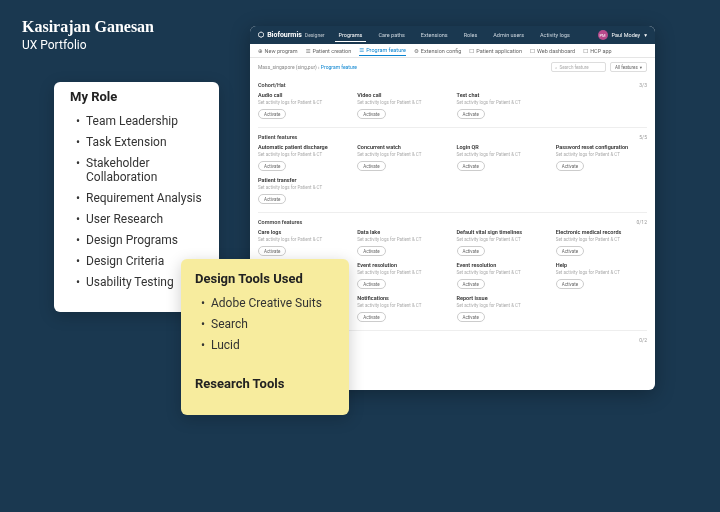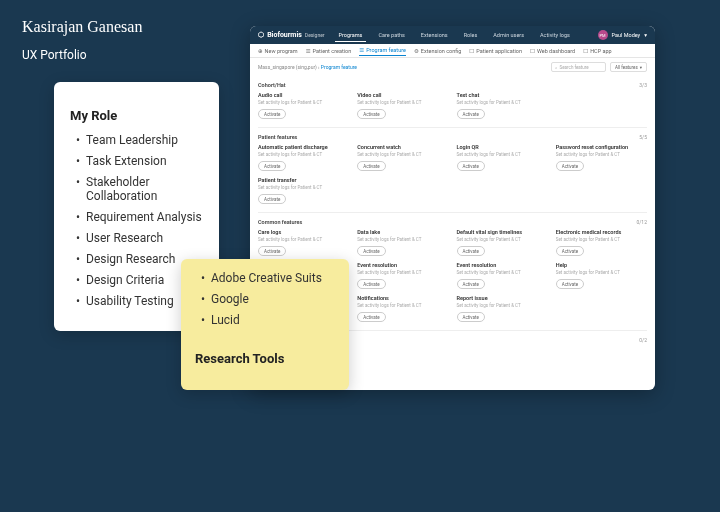--- a/index.html
+++ b/index.html
@@ -12,39 +12,39 @@
   overflow: hidden;
 }
 .header-text {
   position: absolute;
   top: 18px;
   left: 22px;
   color: #fff;
 }
 .header-name {
   font-size: 16px;
-  font-weight: 400;
+  font-weight: 700;
   font-family: Georgia, serif;
 }
 .header-sub {
   font-size: 12px;
   font-weight: 400;
-  margin-top: 12px;
+  margin-top: 2px;
 }
 .card {
   position: absolute;
   background: #fff;
   border-radius: 6px;
   box-shadow: 0 4px 16px rgba(0,0,0,0.2);
 }
 .card-role {
   top: 82px;
   left: 54px;
   width: 165px;
-  padding: 26px 16px 16px;
+  padding: 7px 16px 16px;
 }
 .card-tools {
   top: 259px;
   left: 181px;
   width: 168px;
   padding: 12px 14px 14px;
   background: #f7ec9e;
   z-index: 20;
 }
 .card h3 {
@@ -260,30 +260,31 @@
 </div>
 
 <div class="card card-role">
   <h3>My Role</h3>
   <ul>
       <li>Team Leadership</li>
       <li>Task Extension</li>
       <li>Stakeholder Collaboration</li>
       <li>Requirement Analysis</li>
       <li>User Research</li>
-      <li>Design Research</li>
+      <li>Design Programs</li>
       <li>Design Criteria</li>
       <li>Usability Testing</li>
     </ul>
 </div>
 
 <div class="card card-tools">
+  <h3>Design Tools Used</h3>
   <ul>
       <li>Adobe Creative Suits</li>
-      <li>Google</li>
+      <li>Search</li>
       <li>Lucid</li>
     </ul>
   <h3 class="secondary">Research Tools</h3>
 </div>
 
 <div class="app">
   <div class="topbar">
     <div class="brand">
       <span>⬡</span>
       <span>Biofourmis</span>

